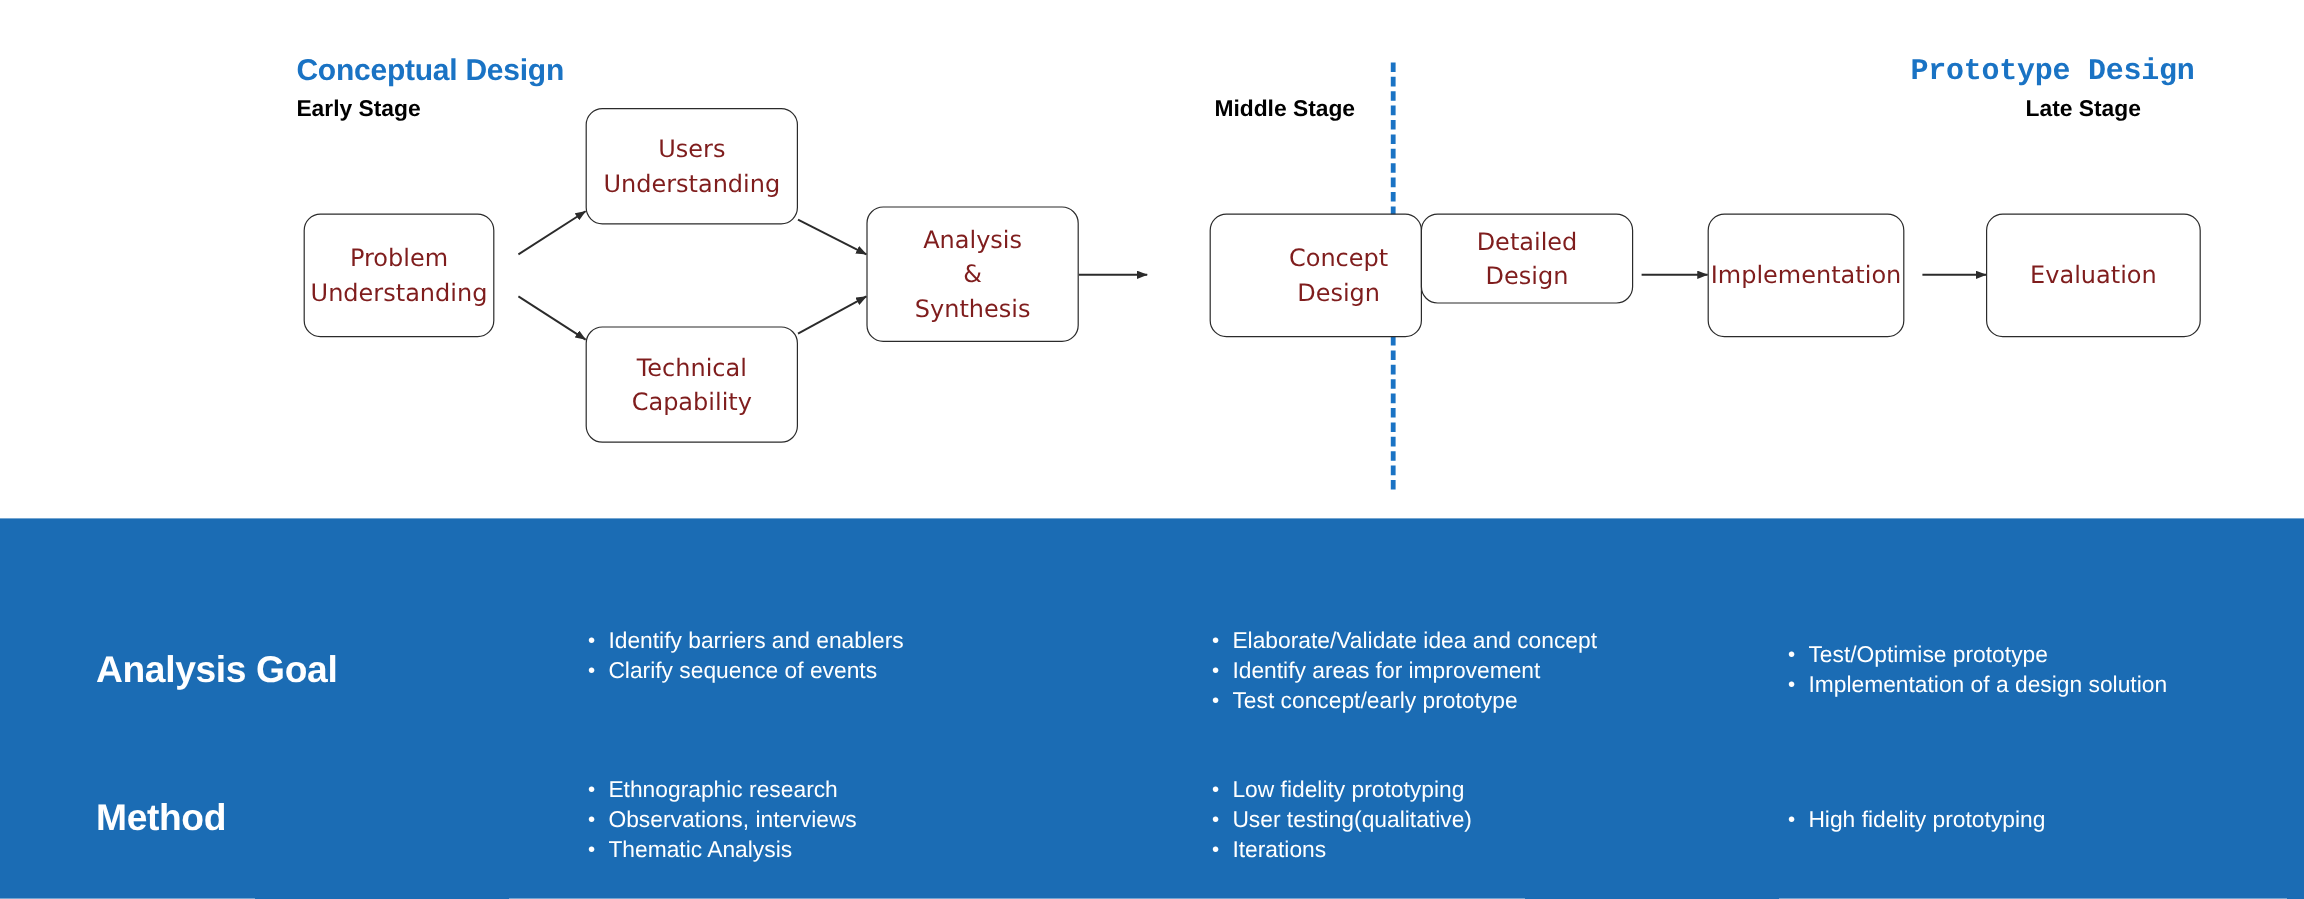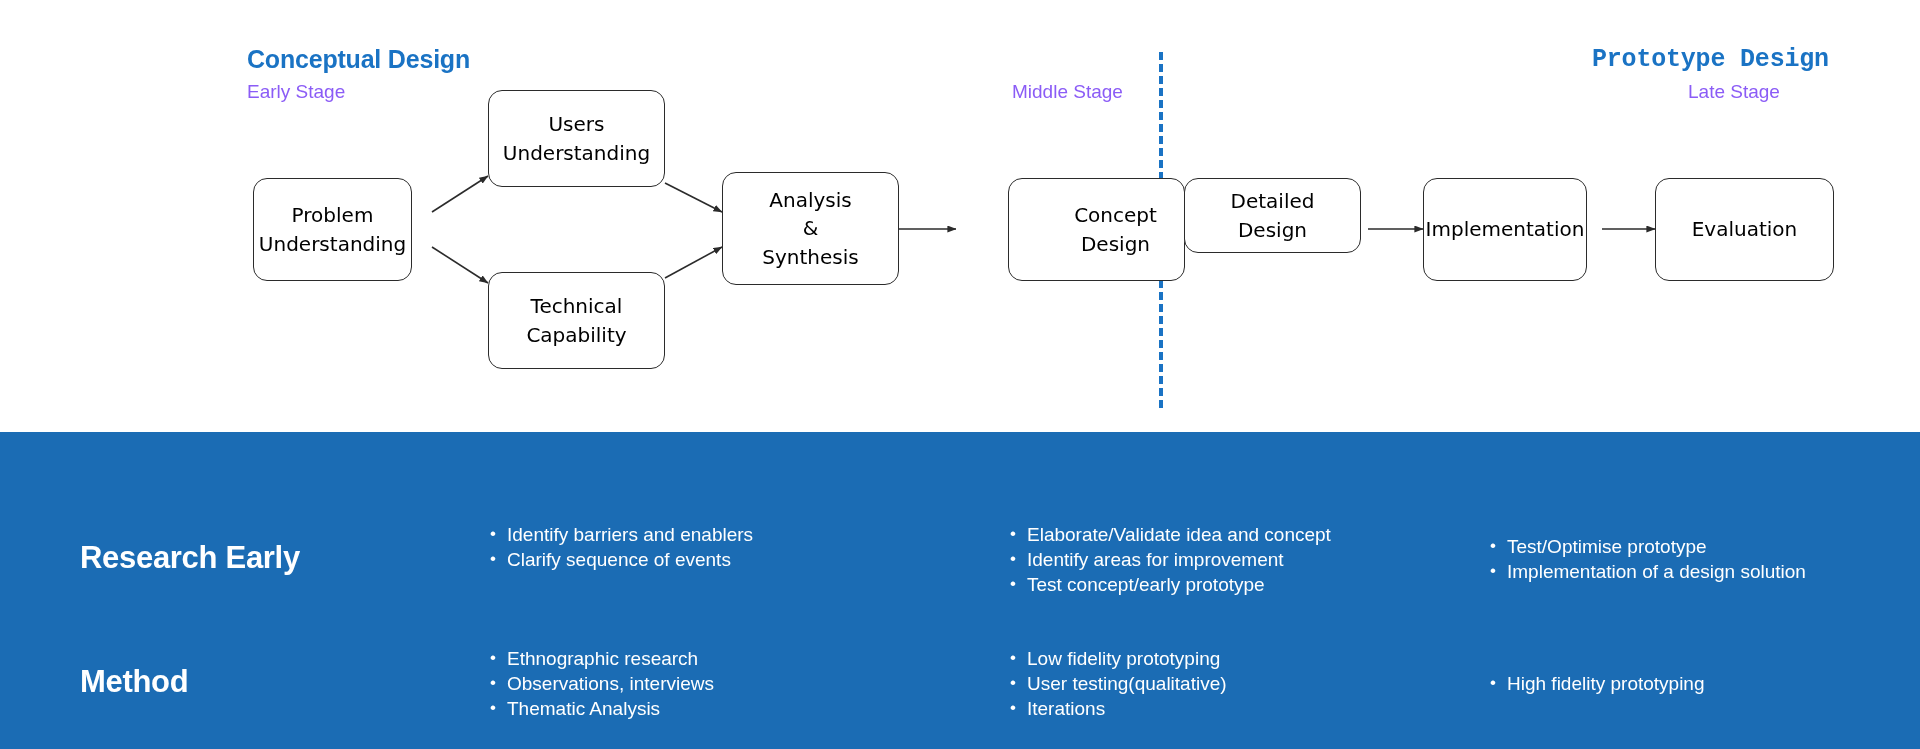--- a/index.html
+++ b/index.html
@@ -17,23 +17,23 @@
   .phase-title {
     position: absolute;
     color: #1a73c4;
     font-size: 25px;
     font-weight: 700;
     letter-spacing: -0.2px;
     white-space: nowrap;
   }
   .stage-label {
     position: absolute;
-    color: #8b5cf6;
+    color: #000000;
     font-size: 19px;
-    font-weight: 400;
+    font-weight: 700;
     white-space: nowrap;
   }
 
   #conceptual-title { left: 247px; top: 45px; }
   #early-stage     { left: 247px; top: 81px; }
   #middle-stage    { left: 1012px; top: 81px; }
   #prototype-title { left: 1592px; top: 45px; font-family: Liberation Mono, monospace; }
   #late-stage      { left: 1688px; top: 81px; }
 
   
@@ -47,21 +47,21 @@
   
   .node {
     position: absolute;
     border: 1.6px solid #2b2b2b;
     border-radius: 14px;
     background: #ffffff;
     display: flex;
     align-items: center;
     justify-content: center;
     text-align: center;
-    color: #000000;
+    color: #7f1d1d;
     font-size: 20px;
     line-height: 1.42;
     font-family: "DejaVu Sans", sans-serif;
     font-weight: 400;
     white-space: pre-line;
     padding: 2px 6px;
   }
 
   #node-problem        { left:253px;  top:178px; width:159px; height:103px; }
   #node-users          { left:488px;  top: 90px; width:177px; height: 97px; }
@@ -171,21 +171,21 @@
     <div class="node" id="node-concept">Concept
 Design</div>
     <div class="node" id="node-detailed">Detailed
 Design</div>
     <div class="node" id="node-implementation">Implementation</div>
     <div class="node" id="node-evaluation">Evaluation</div>
   </div>
 
   <div id="info-panel"></div>
 
-  <div class="row-label" id="label-research-goal">Research Early</div>
+  <div class="row-label" id="label-research-goal">Analysis Goal</div>
   <div class="row-label" id="label-method">Method</div>
 
   <ul class="bullet-list" id="goal-early">
       <li>Identify barriers and enablers</li>
       <li>Clarify sequence of events</li>
     </ul>
   <ul class="bullet-list" id="goal-middle">
       <li>Elaborate/Validate idea and concept</li>
       <li>Identify areas for improvement</li>
       <li>Test concept/early prototype</li>

